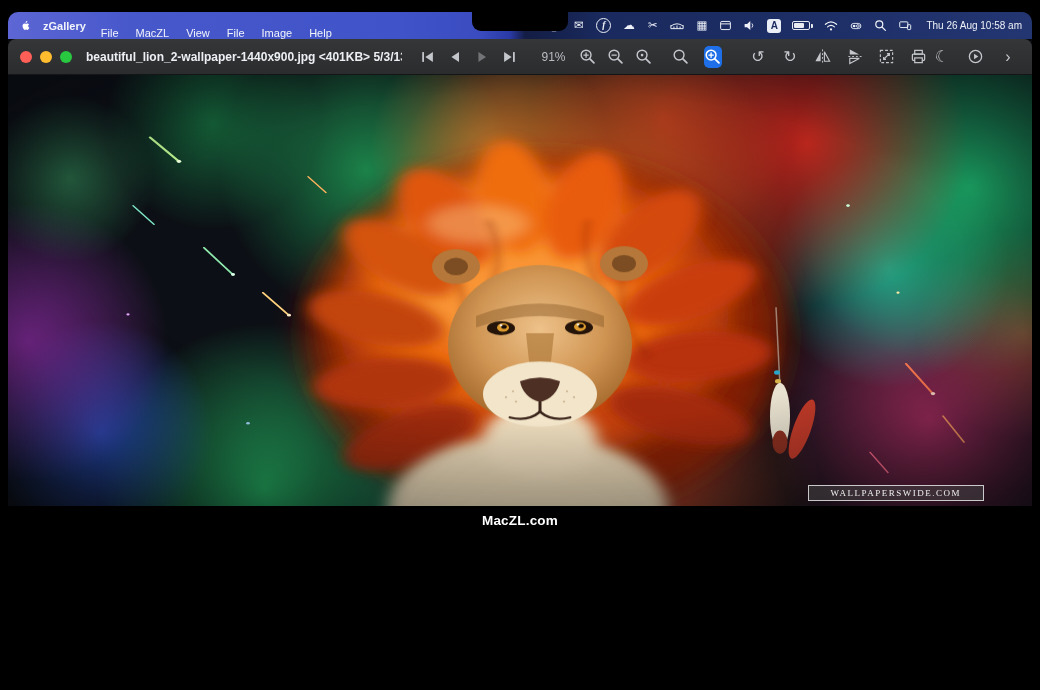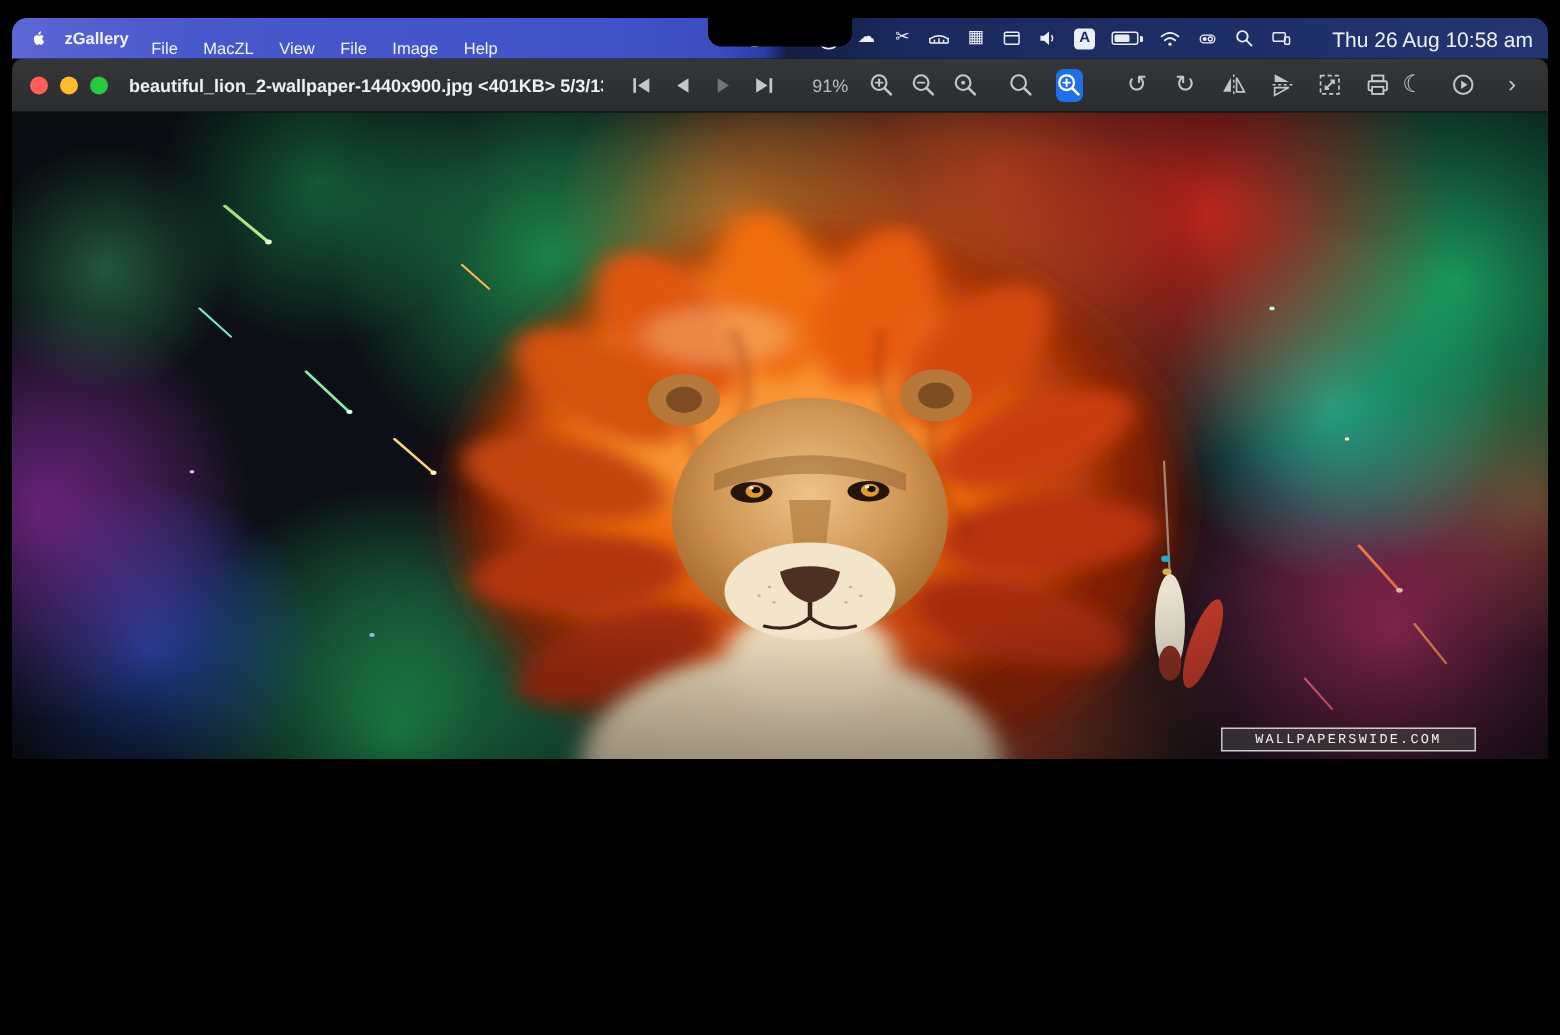--- a/index.html
+++ b/index.html
@@ -20,21 +20,21 @@
   .mi{display:flex;align-items:center;justify-content:center;height:16px;min-width:13px;color:#eef1f8;
     font-size:11.5px;line-height:1;}
   .mi svg{display:block;}
   .fcircle{width:13px;height:13px;border:1.2px solid #eef1f8;border-radius:50%;font-size:9.5px;
     font-weight:bold;font-family:"Liberation Serif",serif;font-style:italic;}
   .abox{width:14px;height:14px;background:#e9eef7;color:#1b2a5e;border-radius:3px;font-size:10px;font-weight:bold;}
   .battery{gap:1px;}
   .bat-body{display:inline-block;width:18px;height:9px;border:1px solid #e8eaf2;border-radius:2px;padding:1px;box-sizing:border-box;}
   .bat-fill{display:block;width:70%;height:100%;background:#e8eaf2;border-radius:1px;}
   .bat-nub{display:inline-block;width:2px;height:4px;background:#e8eaf2;border-radius:0 1px 1px 0;}
-  .clock{font-size:14px;margin-left:16px;white-space:nowrap;}
+  .clock{font-size:10px;margin-left:3px;white-space:nowrap;}
   .notch{position:absolute;top:12px;left:50%;transform:translateX(-50%);width:96px;height:19px;background:#000;
     border-radius:0 0 9px 9px;z-index:5;}
   
   .titlebar{flex:0 0 36px;background:linear-gradient(#353638,#2b2c2e);border-bottom:1px solid #141516;
     display:flex;align-items:center;padding:0 12px;position:relative;z-index:2;border-radius:8px 8px 0 0;box-sizing:border-box;}
   .traffic{display:flex;gap:8px;flex:0 0 auto;}
   .light{width:12px;height:12px;border-radius:50%;}
   .light.red{background:#ff5f57;}
   .light.yellow{background:#febc2e;}
   .light.green{background:#28c840;}
@@ -71,21 +71,21 @@
       radial-gradient(circle 260px at 94% 26%, rgba(28,175,105,.90), transparent 72%),
       radial-gradient(circle 170px at 86% 45%, rgba(45,210,190,.70), transparent 70%),
       radial-gradient(circle 230px at 90% 80%, rgba(220,55,120,.70), transparent 70%),
       radial-gradient(circle 150px at 99% 60%, rgba(230,120,50,.50), transparent 70%),
       linear-gradient(#0c0f15,#0c0f15);}
   .art{position:absolute;inset:0;width:100%;height:100%;}
   .vignette{position:absolute;inset:0;pointer-events:none;
     background:radial-gradient(ellipse 75% 70% at 52% 42%, rgba(0,0,0,0) 55%, rgba(3,5,9,.5) 100%);}
   .watermark{position:absolute;right:48px;bottom:5px;font-size:9px;letter-spacing:1.5px;color:#f0f0f0;
     background:rgba(70,70,70,.55);border:1px solid rgba(240,240,240,.8);padding:2px 22px;
-    font-family:Liberation Mono, monospace;z-index:4;}
+    font-family:Liberation Serif, serif;z-index:4;}
   
   .chin-label{position:absolute;left:0;right:0;bottom:6px;text-align:center;color:#fff;font-weight:bold;
     font-size:13.5px;letter-spacing:.2px;}
 </style>
 </head>
 <body>
 
 <div class="device">
   <div class="screen">
 
@@ -404,13 +404,14 @@
             <circle cx="240" cy="480" r="1.8" fill="#a8d8ff"></circle>
         </g>
       </svg>
       <div class="vignette"></div>
       <div class="watermark">WALLPAPERSWIDE.COM</div>
     </div>
   </div>
 
   <div class="notch"></div>
 
+  <div class="chin-label">MacZL.com</div>
 </div>
 
 </body></html>

